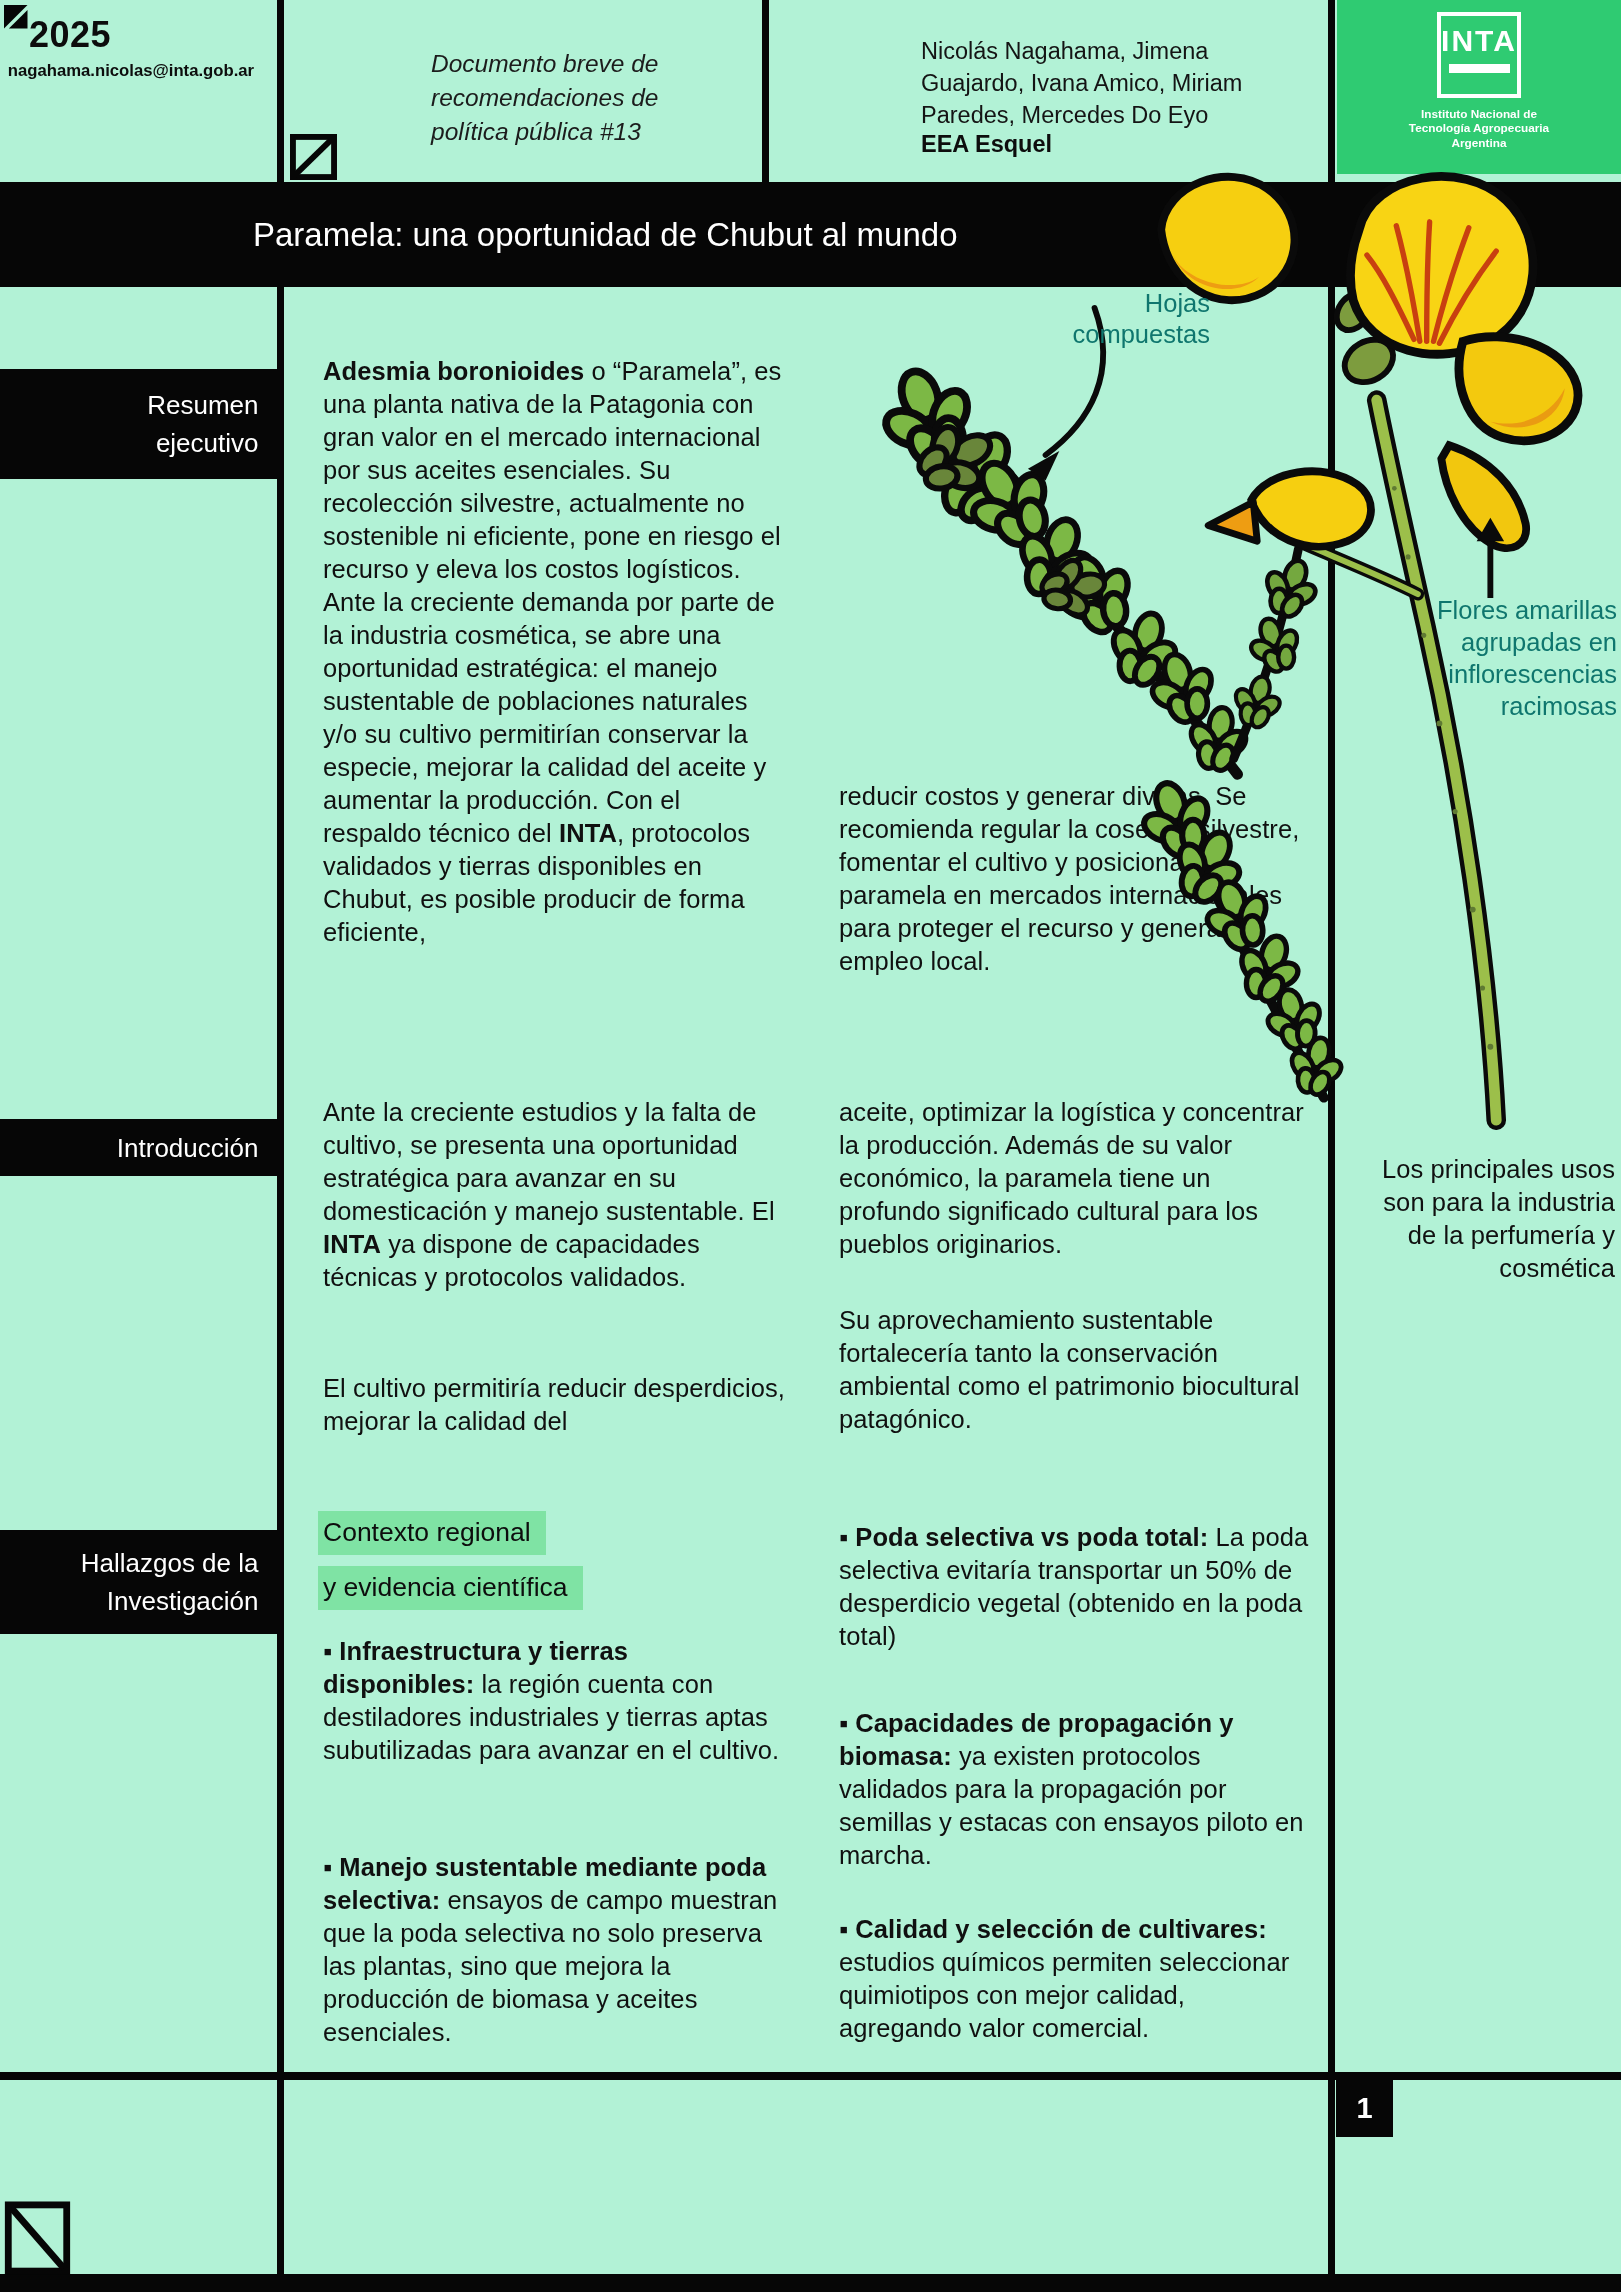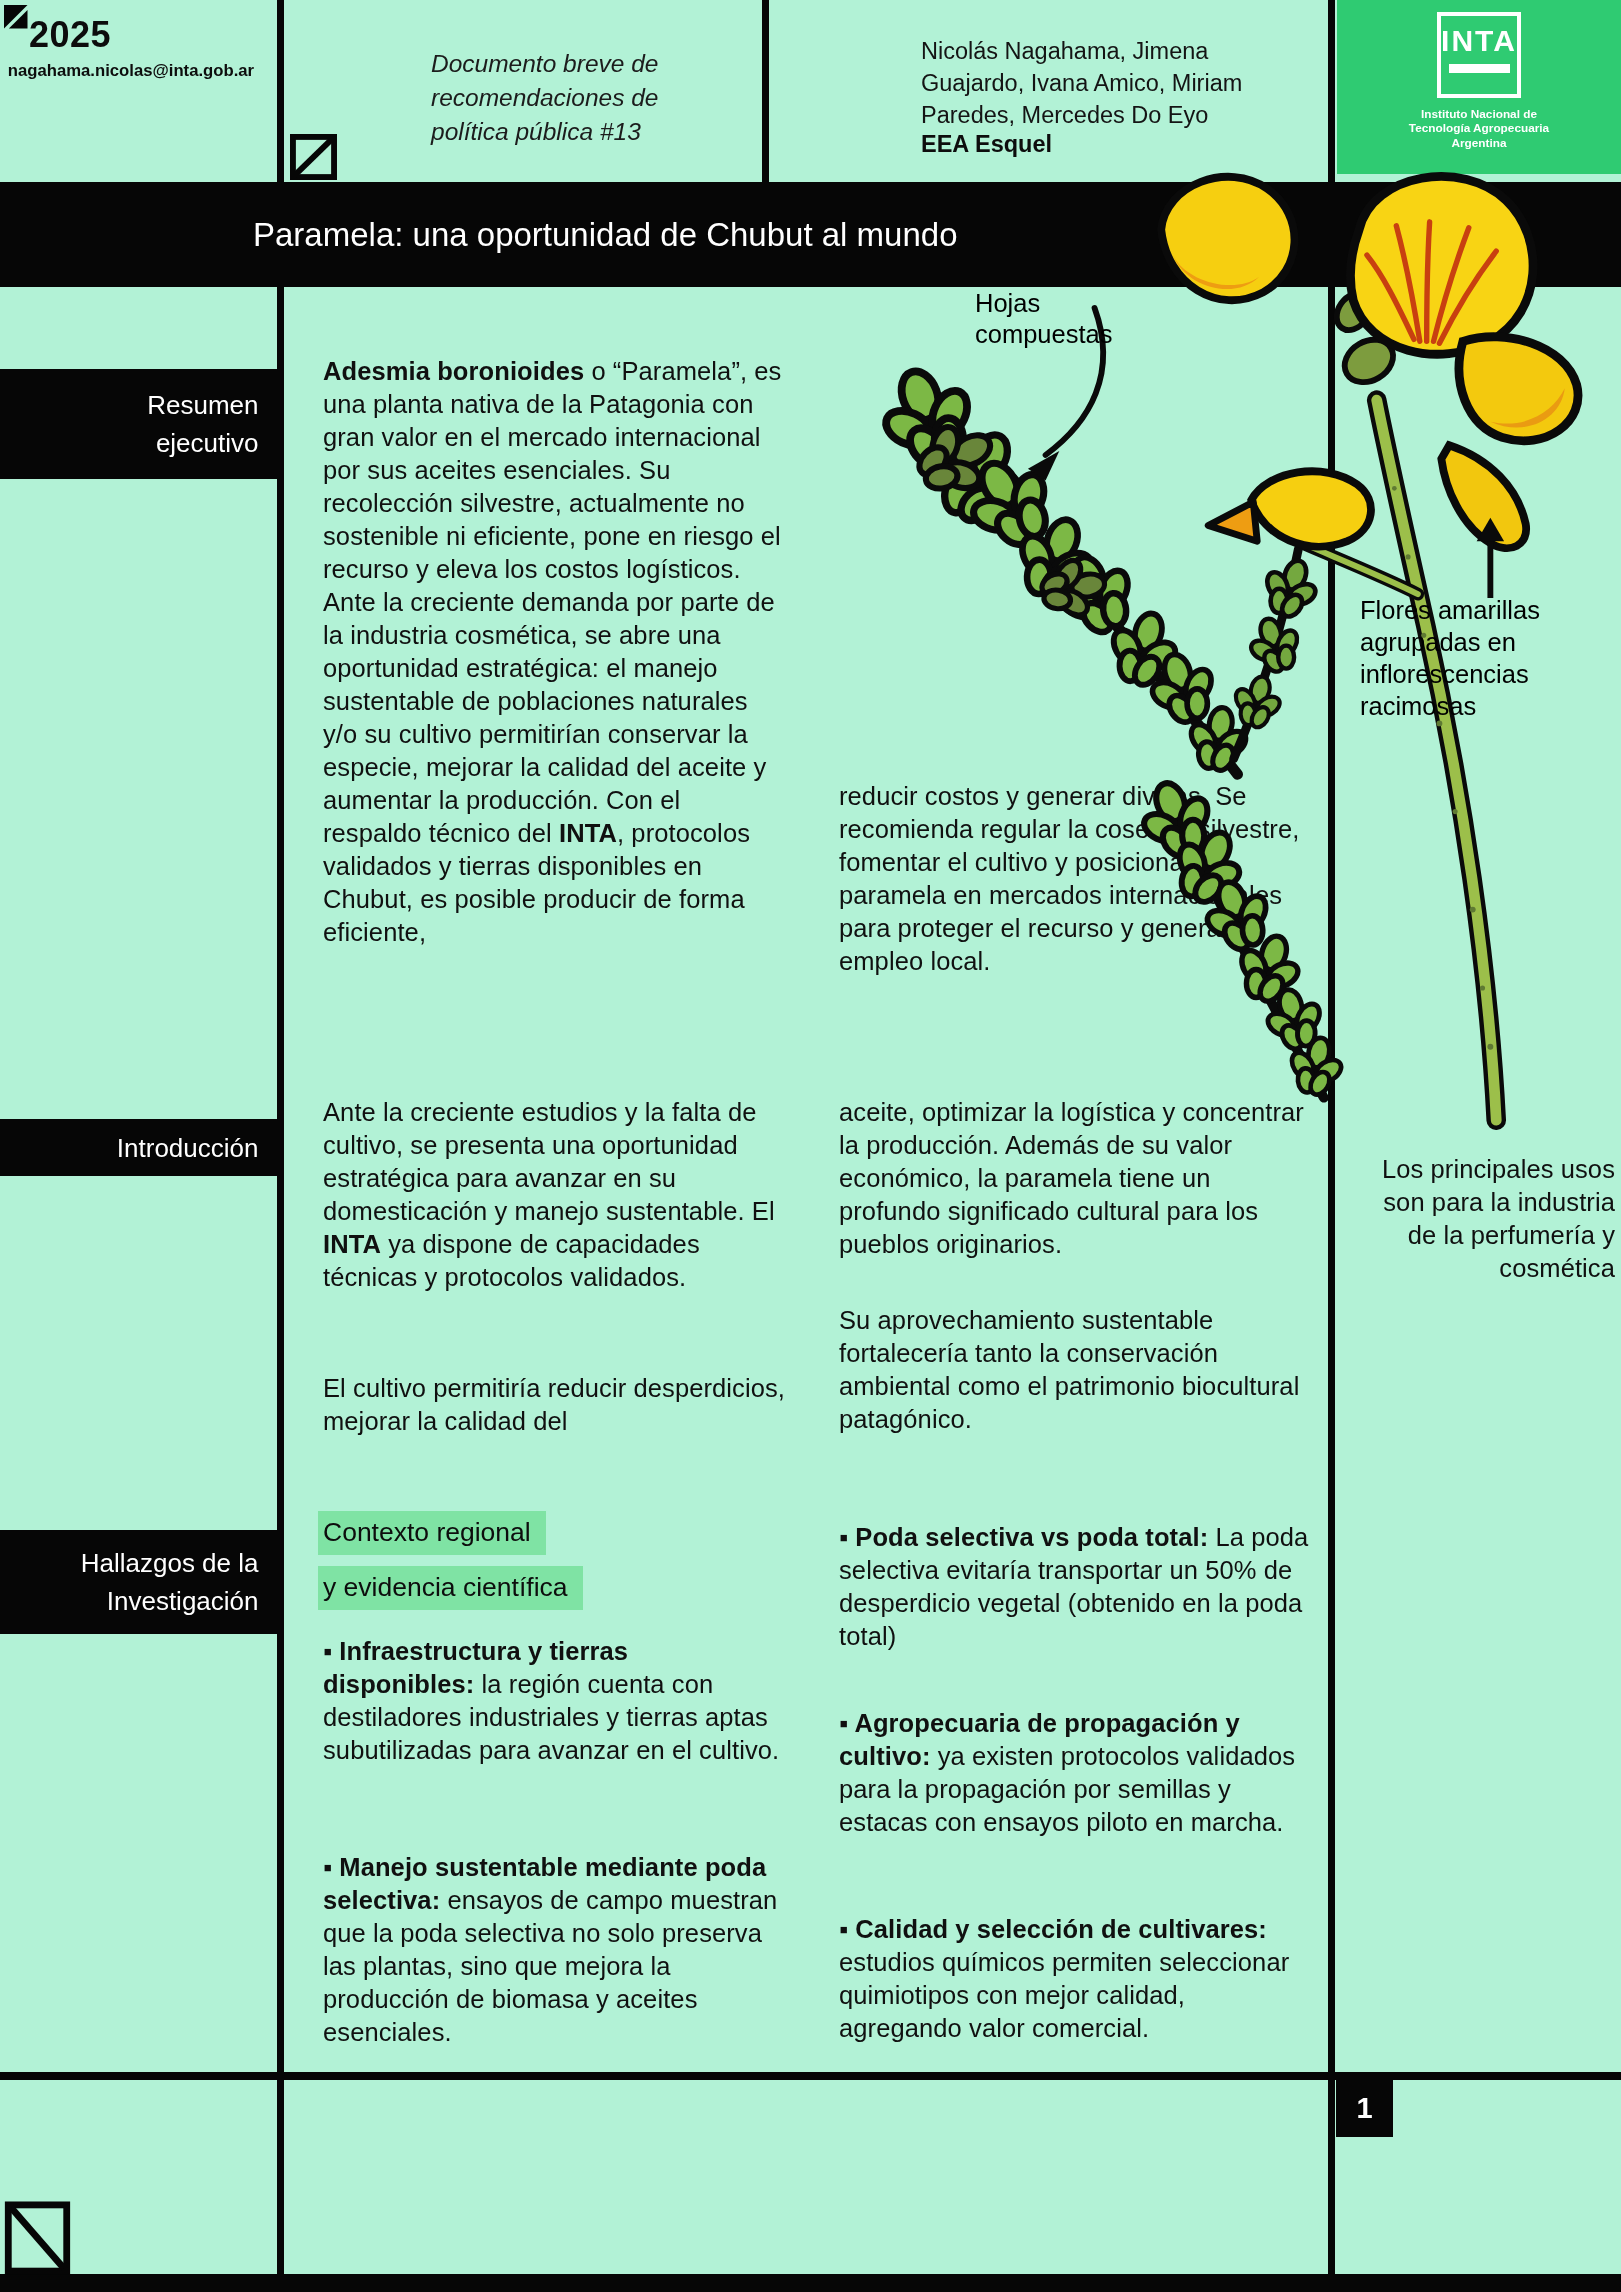--- a/index.html
+++ b/index.html
@@ -31,21 +31,21 @@
   
   .side-label{
     position:absolute;left:0;width:284px;background:#060606;color:#ffffff;z-index:3;
     display:flex;align-items:center;justify-content:flex-end;text-align:right;
     padding-right:25.5px;box-sizing:border-box;font-size:26px;line-height:38px;margin-top:28px;
   }
   
   .col{position:absolute;z-index:3}
   .hl-line{display:inline-block;background:#7fe3a4;font-weight:normal;font-size:26.5px;line-height:36px;padding:2.9px 15.7px 4.9px 4.9px;margin-left:-4.9px}
   .note-center{text-align:right}
-  .annot{position:absolute;z-index:6;text-align:left;font-size:25.5px;line-height:31px;color:#000000}
+  .annot{position:absolute;z-index:6;text-align:right;font-size:25.5px;line-height:31px;color:#0f766e}
   
   .page-badge{position:absolute;left:1336px;top:2080px;width:57px;height:57px;background:#060606;z-index:4;
     display:flex;align-items:center;justify-content:center;color:#fff;font-size:29px;font-weight:bold}
   .bottombar{position:absolute;left:0;top:2274px;width:1621px;height:18.6px;background:#060606;z-index:4}
   svg{display:block}
   .plant{position:absolute;left:863px;top:165px;width:759px;height:965px;z-index:5;pointer-events:none}
 </style>
 </head>
 <body>
 
@@ -110,21 +110,21 @@
 <div class="col para" style="left:839px;top:1304px;width:470px"><span>Su aprovechamiento sustentable fortalecería tanto la conservación ambiental como el patrimonio biocultural patagónico.</span></div>
 <div class="col para note-center" style="left:1362px;top:1153px;width:253px">Los principales usos son para la industria de la perfumería y cosmética</div>
 
 <div class="col" style="left:323px;top:1511px;width:470px">
   <span class="hl-line">Contexto regional</span><br>
   <span class="hl-line" style="margin-top:11px">y evidencia científica</span>
 </div>
 <div class="col para" style="left:323px;top:1635px;width:463px"><b>▪ Infraestructura y tierras disponibles: </b><span>la región cuenta con destiladores industriales y tierras aptas subutilizadas para avanzar en el cultivo.</span></div>
 <div class="col para" style="left:323px;top:1851px;width:463px"><b>▪ Manejo sustentable mediante poda selectiva: </b><span>ensayos de campo muestran que la poda selectiva no solo preserva las plantas, sino que mejora la producción de biomasa y aceites esenciales.</span></div>
 <div class="col para" style="left:839px;top:1521px;width:470px"><b>▪ Poda selectiva vs poda total: </b><span>La poda selectiva evitaría transportar un 50% de desperdicio vegetal (obtenido en la poda total)</span></div>
-<div class="col para" style="left:839px;top:1707px;width:470px"><b>▪ Agropecuaria de propagación y cultivo: </b><span>ya existen protocolos validados para la propagación por semillas y estacas con ensayos piloto en marcha.</span></div>
+<div class="col para" style="left:839px;top:1707px;width:470px"><b>▪ Capacidades de propagación y biomasa: </b><span>ya existen protocolos validados para la propagación por semillas y estacas con ensayos piloto en marcha.</span></div>
 <div class="col para" style="left:839px;top:1913px;width:470px"><b>▪ Calidad y selección de cultivares: </b><span>estudios químicos permiten seleccionar quimiotipos con mejor calidad, agregando valor comercial.</span></div>
 
 <svg class="plant" viewBox="0 0 774 985">
   <defs>
     <g id="LF">
       <ellipse cx="0" cy="-15" rx="11" ry="16"></ellipse>
       <ellipse cx="-14" cy="2" rx="10" ry="15" transform="rotate(-45 -14 2)"></ellipse>
       <ellipse cx="14" cy="2" rx="10" ry="15" transform="rotate(45 14 2)"></ellipse>
       <ellipse cx="-7" cy="17" rx="9" ry="13" transform="rotate(-18 -7 17)"></ellipse>
       <ellipse cx="8" cy="17" rx="9" ry="13" transform="rotate(18 8 17)"></ellipse>

